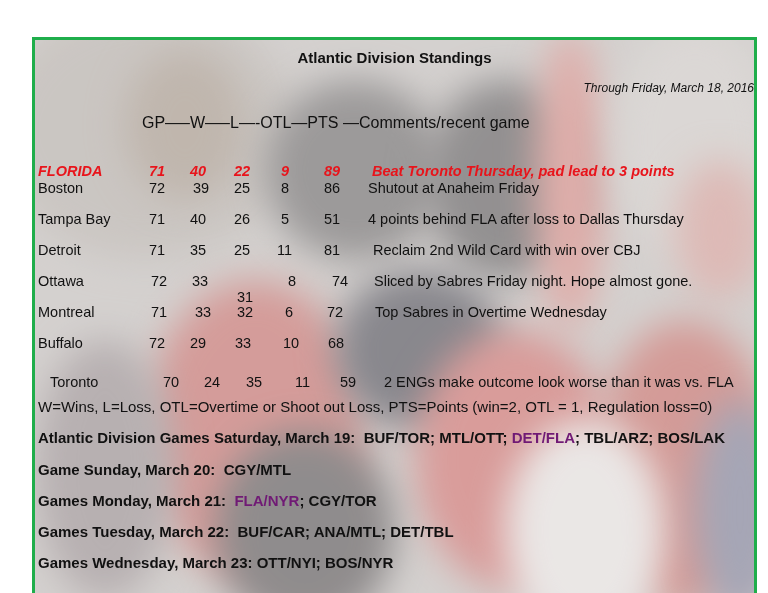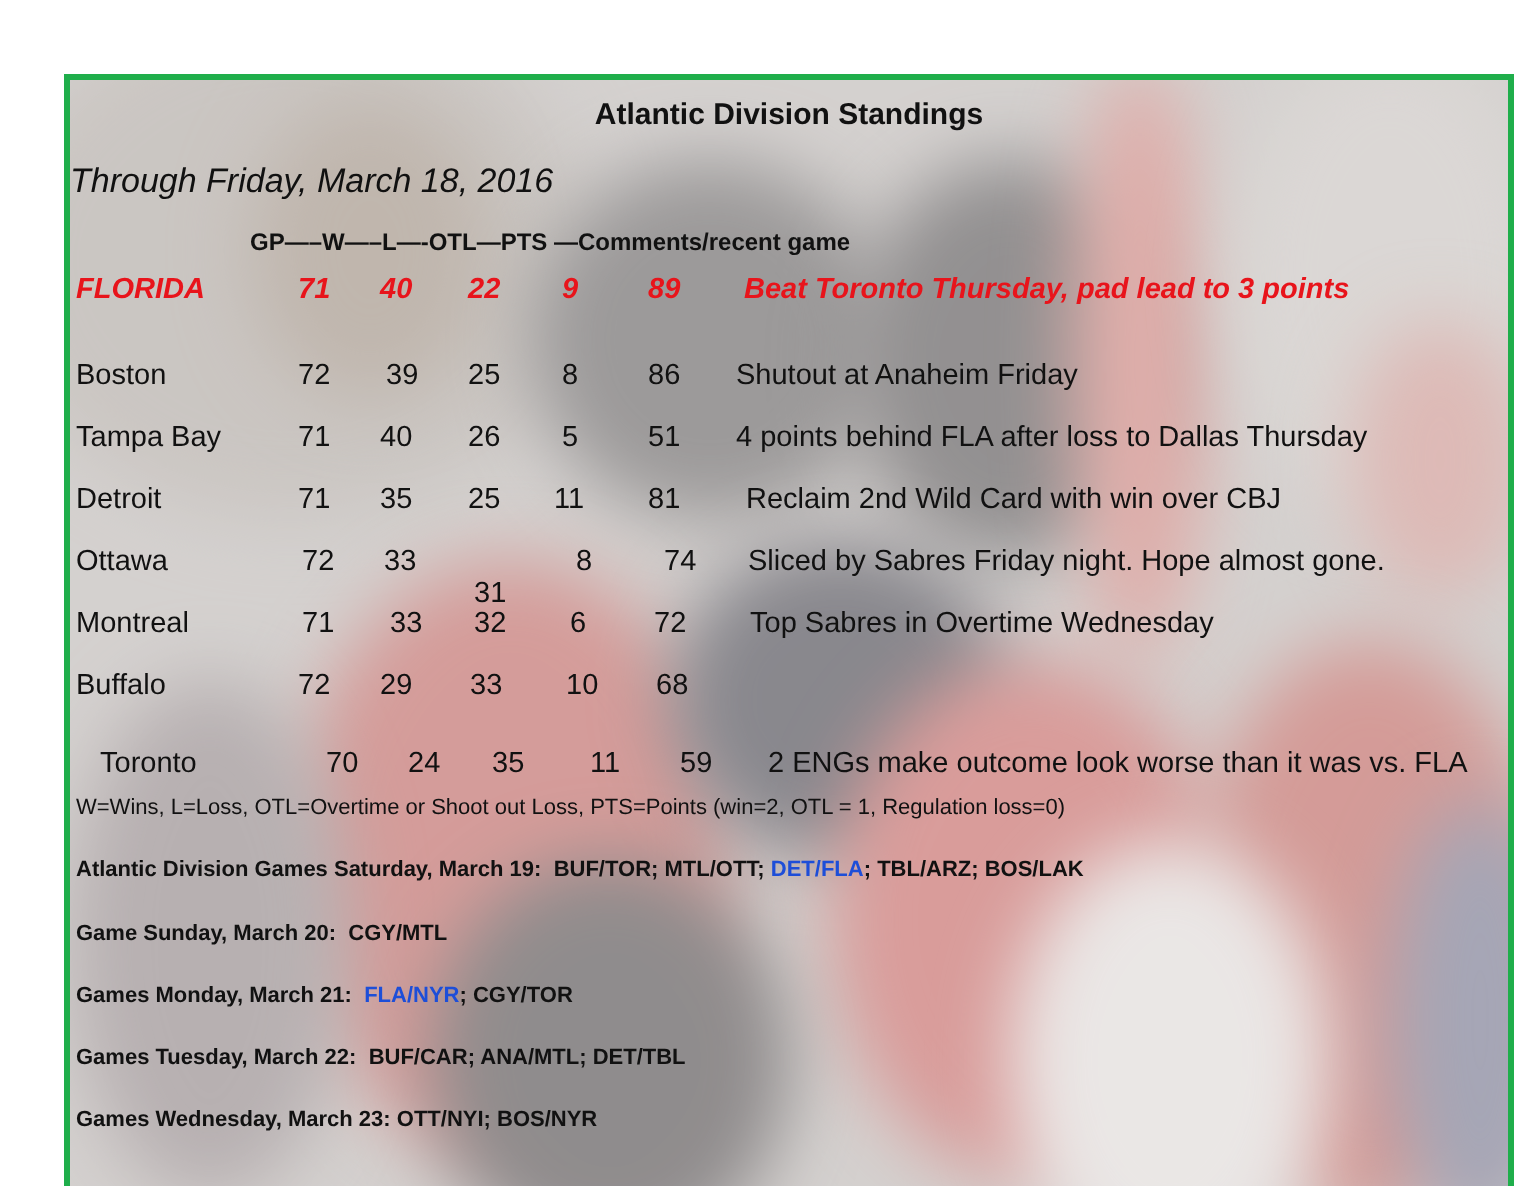--- a/index.html
+++ b/index.html
@@ -20,40 +20,40 @@
   
   .photo { position: absolute; inset: 0; }
   .blob { position: absolute; border-radius: 50%; filter: blur(18px); }
   .veil { position: absolute; inset: 0; background: rgba(232,230,228,0.38); }
   .content { position: absolute; inset: 0; color: #111; }
   .title {
     position: absolute; left: 0; right: 0; top: 9px; text-align: center;
     font-weight: bold; font-size: 15px;
   }
   .subtitle {
-    position: absolute; left: 0; right: 0; top: 41px; text-align: left;
-    font-style: italic; font-size: 17px;
+    position: absolute; left: 0; right: 0; top: 41px; text-align: right;
+    font-style: italic; font-size: 12px;
   }
   .header {
-    position: absolute; left: 90px; top: 74px;
-    font-weight: bold; font-size: 12px; white-space: nowrap;
+    position: absolute; left: 107px; top: 74px;
+    font-weight: normal; font-size: 16px; white-space: nowrap;
   }
   .row { position: absolute; left: 0; right: 0; height: 22px; font-size: 14.5px; white-space: nowrap; }
   .row span { position: absolute; top: 0; }
   .row.hl { color: #e8141b; font-weight: bold; font-style: italic; }
   .c-team { left: 3px; }
   .c-gp { left: 114px; }
   .c-w { left: 155px; }
   .c-l { left: 199px; }
   .c-otl { left: 246px; }
   .c-pts { left: 289px; }
   .c-cm { left: 333px; }
-  .line { position: absolute; left: 3px; font-size: 11px; white-space: nowrap; }
+  .line { position: absolute; left: 3px; font-size: 15px; white-space: nowrap; }
   .line.b { font-weight: bold; }
-  .red { color: #1d4ed8; }
+  .red { color: #701a75; }
 </style>
 </head>
 <body>
 
 <div class="frame">
   <div class="photo">
     <div class="blob" style="left:-40px;top:-40px;width:300px;height:260px;background:#b9b3ad;"></div>
     <div class="blob" style="left:90px;top:10px;width:120px;height:150px;background:#a89a8c;"></div>
     <div class="blob" style="left:230px;top:40px;width:180px;height:180px;background:#6e6c6c;"></div>
     <div class="blob" style="left:390px;top:40px;width:160px;height:200px;background:#5f5d5e;"></div>
@@ -70,21 +70,21 @@
     <div class="blob" style="left:660px;top:360px;width:90px;height:220px;background:#7d8099;"></div>
     <div class="veil"></div>
   </div>
 
   <div class="content">
     <div class="title">Atlantic Division Standings</div>
     <div class="subtitle">Through Friday,  March 18, 2016</div>
     <div class="header">GP—–W—–L—-OTL—PTS —Comments/recent game</div>
 
     <div>
-      <div class="row hl" style="top:97px;padding-left:18px;">
+      <div class="row hl" style="top:123px;padding-left:18px;">
         <span class="c-team">FLORIDA</span>
         <span class="c-gp">71</span>
         <span class="c-w">40</span>
         <span class="c-l">22</span>
         <span class="c-otl">9</span>
         <span class="c-pts">89</span>
         <span class="c-cm" style="left:337px;">Beat Toronto Thursday, pad lead to 3 points</span>
       </div>
       <div class="row" style="top:140px;">
         <span class="c-team">Boston</span>

